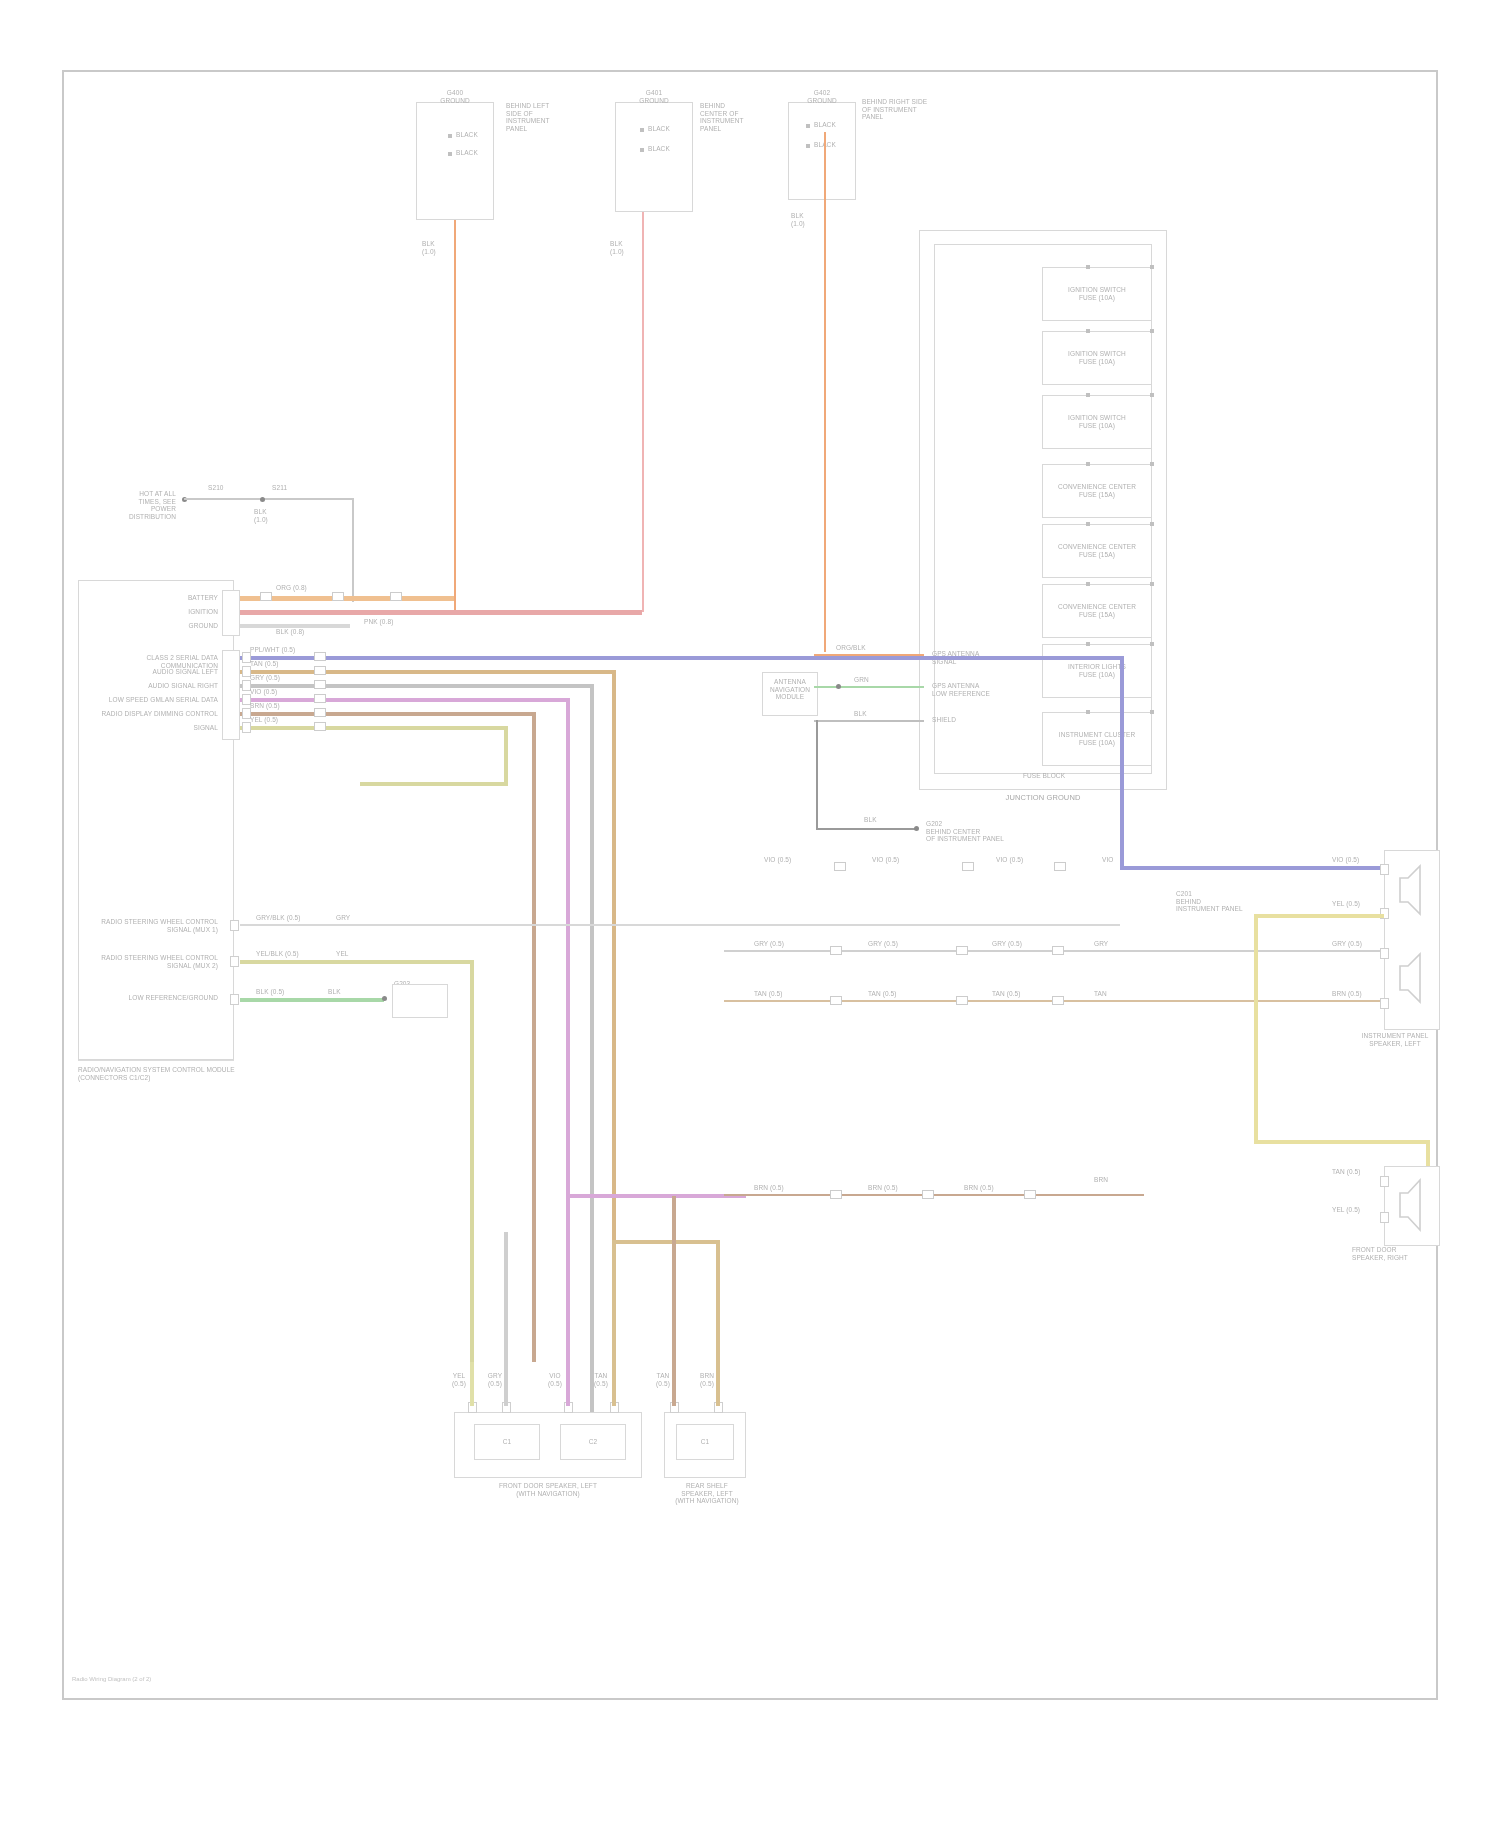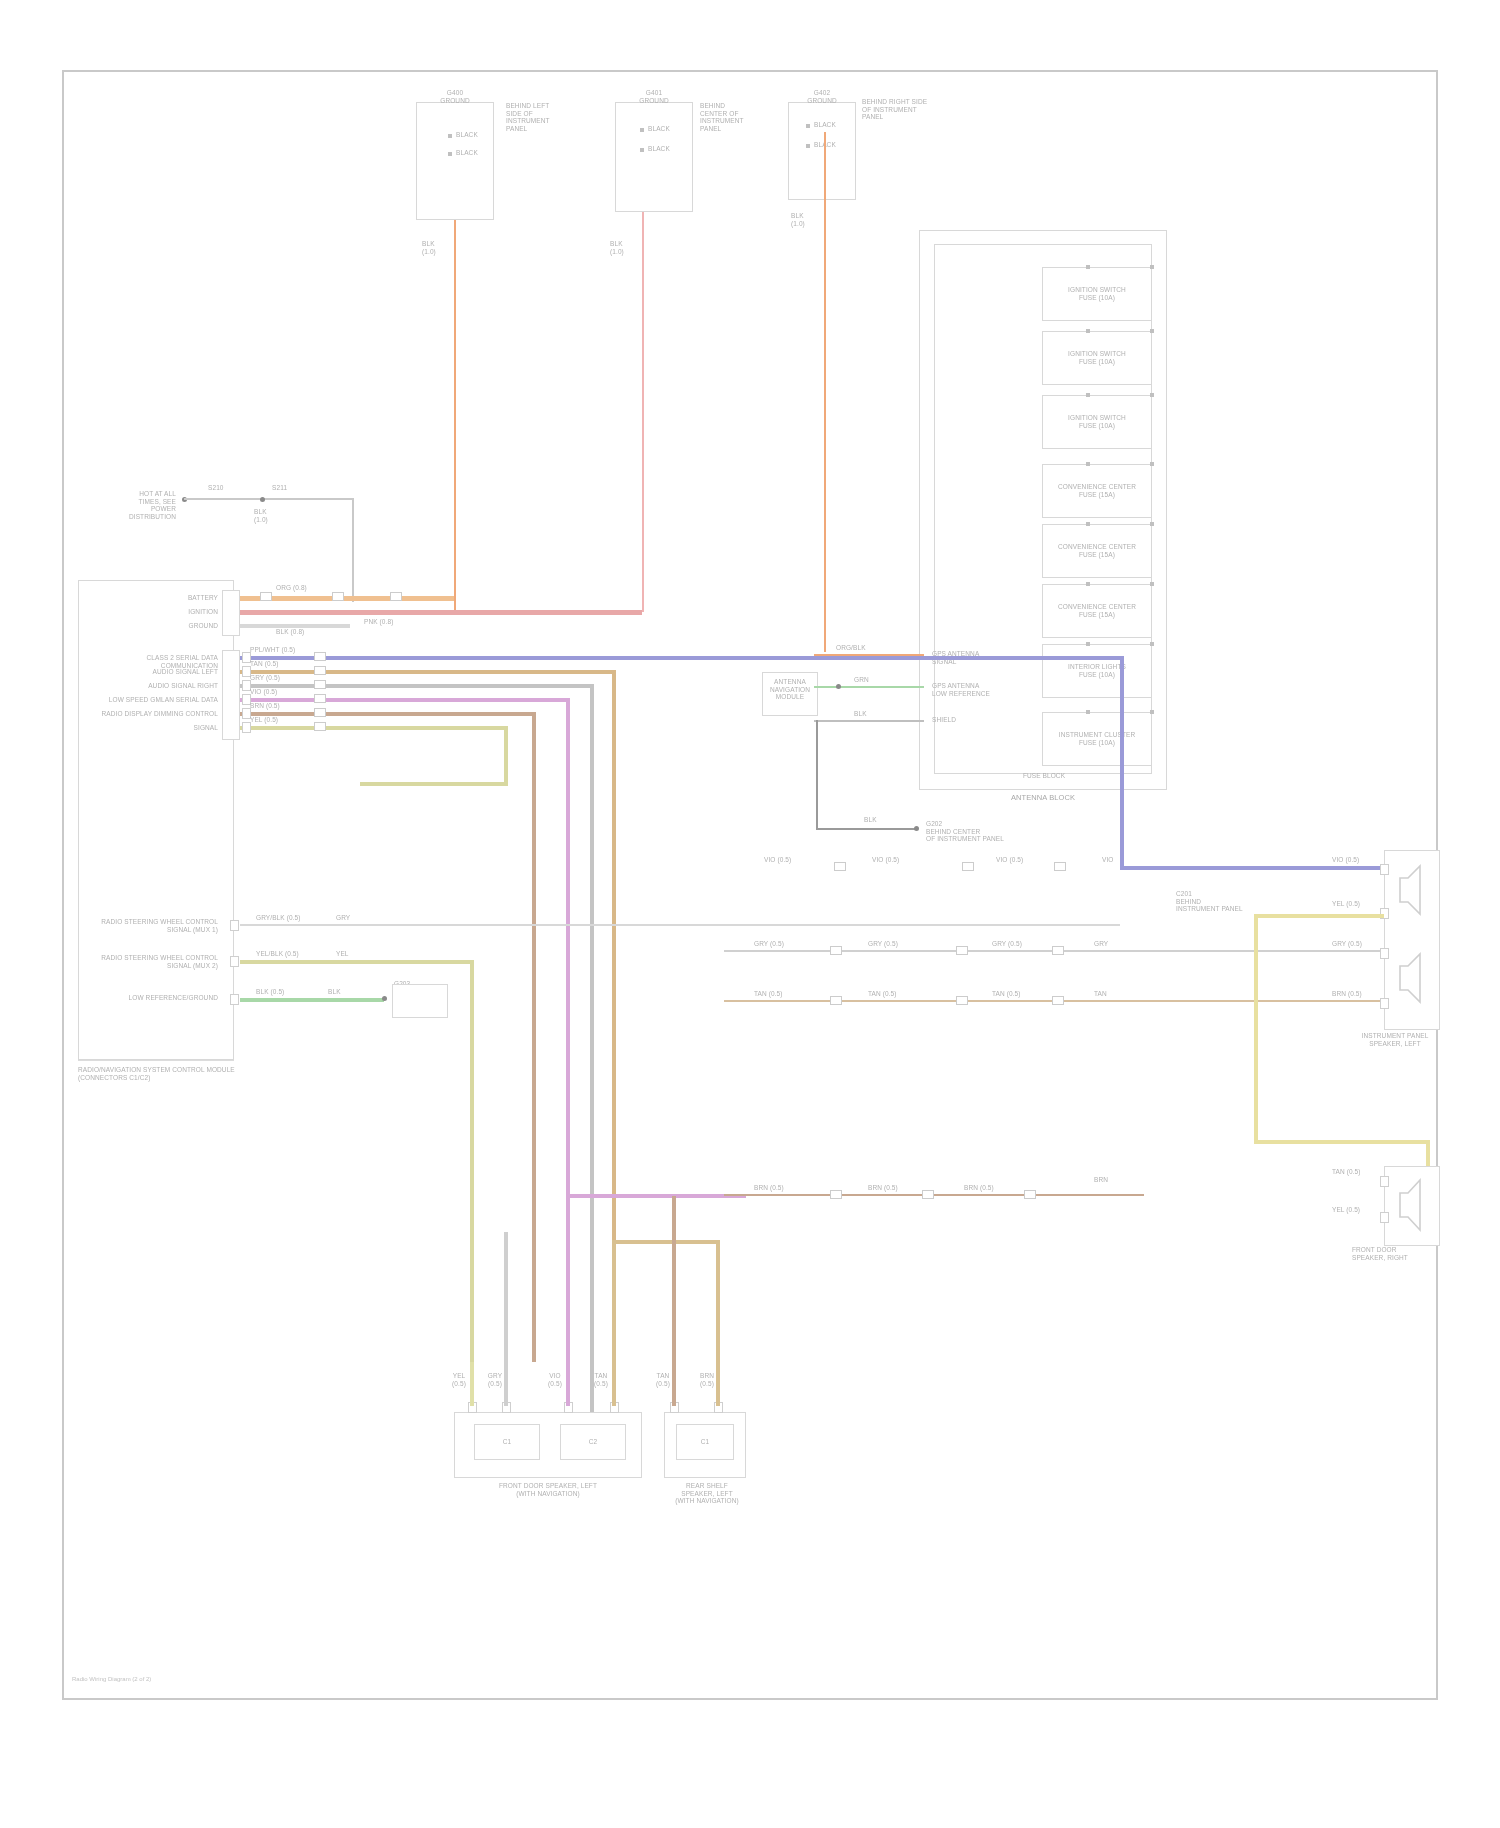--- a/index.html
+++ b/index.html
@@ -77,21 +77,21 @@
     <div class="lbl" style="left:750px;top:69px;width:46px;">BLACK</div>
     <div class="lbl" style="left:798px;top:26px;width:86px;">BEHIND RIGHT SIDE
 OF INSTRUMENT
 PANEL</div>
     <div class="w wv" style="left:760px;top:60px;height:520px;background:#f0a878;"></div>
     <div class="lbl" style="left:727px;top:140px;width:28px;">BLK
 (1.0)</div>
 
     <div class="box" style="left:855px;top:158px;width:248px;height:560px;"></div>
     <div class="box" style="left:870px;top:172px;width:218px;height:530px;"></div>
-    <div class="lbl c t" style="left:855px;top:722px;width:248px;">ANTENNA BLOCK</div>
+    <div class="lbl c t" style="left:855px;top:722px;width:248px;">JUNCTION GROUND</div>
     <div class="lbl c" style="left:940px;top:700px;width:80px;">FUSE BLOCK</div>
 
     <div class="box" style="left:978px;top:195px;width:110px;height:54px;"></div>
     <div class="lbl c" style="left:980px;top:214px;width:106px;">IGNITION SWITCH
 FUSE (10A)</div>
     <div class="pin" style="left:1022px;top:193px;"></div>
     <div class="pin" style="left:1086px;top:193px;"></div>
 
     <div class="box" style="left:978px;top:259px;width:110px;height:54px;"></div>
     <div class="lbl c" style="left:980px;top:278px;width:106px;">IGNITION SWITCH

